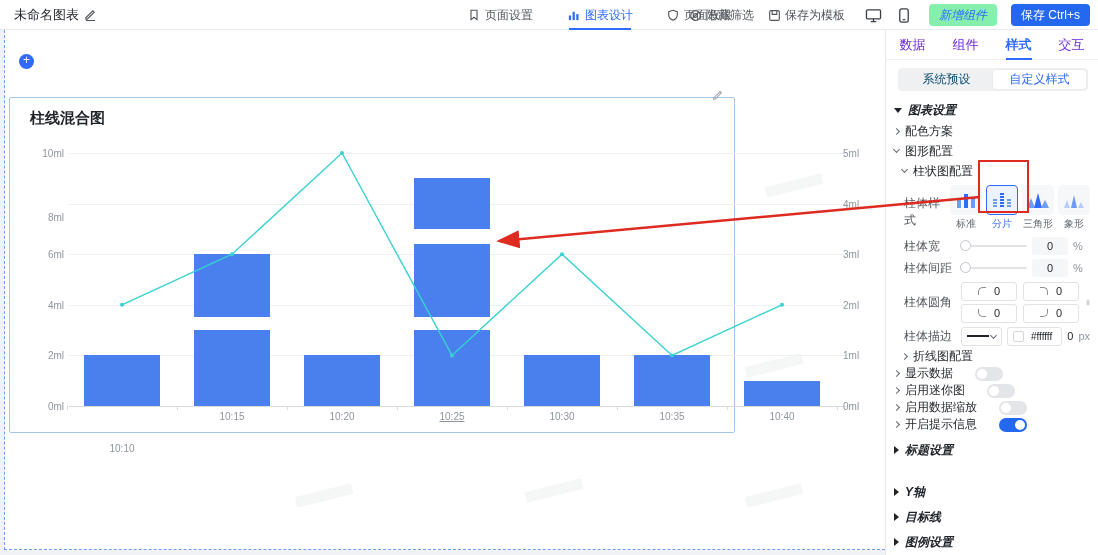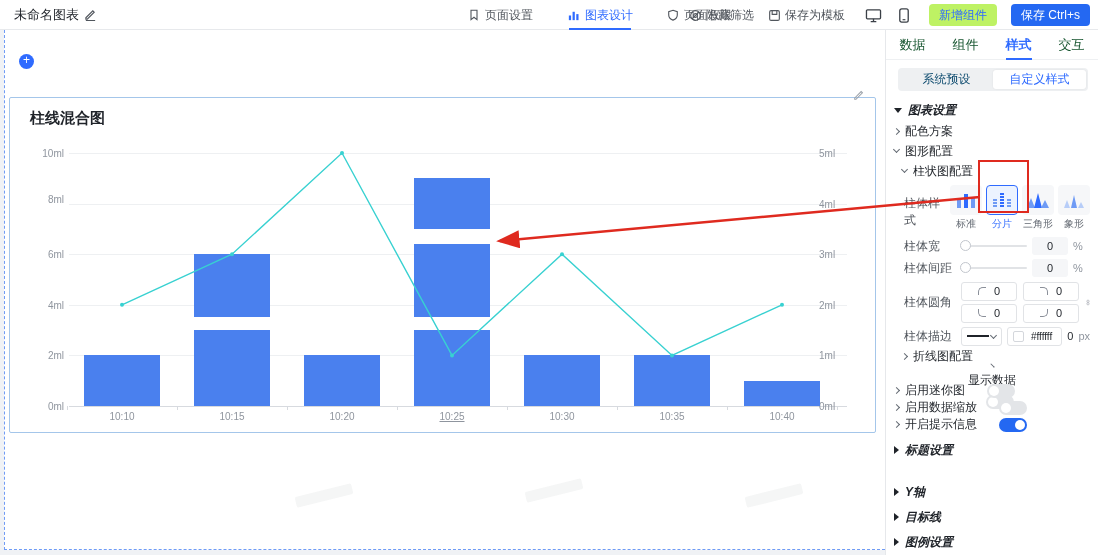--- a/index.html
+++ b/index.html
@@ -12,58 +12,58 @@
     border-bottom:1px solid #e7e9ec; display:flex; align-items:center; z-index:20; }
   .tb-title { display:flex; align-items:center; gap:5px; padding-left:14px; font-size:13px; color:#1f2329; }
   .tb-tabs { position:absolute; left:468px; top:0; height:30px; display:flex; gap:34px; }
   .tb-tab { display:flex; align-items:center; gap:5px; font-size:12px; color:#51565d; height:30px; cursor:pointer; position:relative; }
   .tb-tab.active { color:#2f6bff; }
   .tb-tab.active:after { content:""; position:absolute; left:2px; right:2px; bottom:0; height:2px; background:#2f6bff; }
   .tb-right { position:absolute; right:8px; top:0; height:30px; display:flex; align-items:center; gap:14px; }
   .tb-act { display:flex; align-items:center; gap:4px; font-size:12px; color:#51565d; cursor:pointer; }
   .dev-ico { display:flex; align-items:center; justify-content:center; width:22px; height:20px; cursor:pointer; }
   .btn { height:22px; padding:0 10px; border-radius:4px; font-size:12px; display:flex; align-items:center; cursor:pointer; }
-  .btn-light { background:#bef264; color:#2f6bff; }
+  .btn-light { background:#86efac; color:#2f6bff;font-style:italic; }
   .btn-primary { background:#2468f2; color:#fff; }
 
   
   .canvas-wrap { position:absolute; left:0; top:30px; width:885px; height:525px; background:#f0f2f5; }
   .board { position:absolute; left:4px; top:0; width:881px; height:520px; background:#fff;
     border-left:1px dashed #6f9bf5; border-bottom:1px dashed #6f9bf5; }
   .add-btn { position:absolute; left:14px; top:24px; width:15px; height:15px; border-radius:50%;
     background:#2f6bff; color:#fff; font-size:12px; line-height:13px; text-align:center; cursor:pointer; }
 
-  .card { position:absolute; left:4px; top:67px; width:867px; height:336px; background:#fff;
+  .card { position:absolute; left:4px; top:67px; width:726px; height:336px; background:#fff;
     border:1px solid #a4c6ea; border-radius:2px; }
   .card-title { position:absolute; left:20px; top:11px; font-size:15px; font-weight:bold; color:#1f2329; }
   .card-edit { position:absolute; right:10px; top:-9px; color:#9aa0a8; }
   .plot { position:absolute; left:0; top:0; width:867px; height:336px; }
   .gridline { position:absolute; left:59px; right:30px; height:1px; background:#eef0f2; }
   .axisline { position:absolute; left:59px; right:30px; height:1px; background:#d7dadf; }
   .ytick { position:absolute; font-size:10px; color:#8f959e; }
   .ytick.left { left:0; width:54px; text-align:right; }
-  .ytick.right { left:809px; width:30px; text-align:left; }
+  .ytick.right { left:833px; width:30px; text-align:left; }
   .xtick { position:absolute; top:308px; width:1px; height:4px; background:#d7dadf; }
   .xlabel { position:absolute; top:313px; width:60px; text-align:center; font-size:10px; color:#8f959e; }
   .barseg { position:absolute; }
   .linesvg { position:absolute; left:0; top:0; width:867px; height:336px; overflow:visible; }
   .legend { position:absolute; left:0; right:0; top:319px; display:flex; justify-content:center; gap:18px; align-items:center; }
   .lgitem { display:flex; align-items:center; gap:5px; font-size:10px; color:#646a73; cursor:pointer; }
   .lgsw { width:10px; height:10px; border-radius:1px; display:inline-block; }
   .lgline { width:18px; height:2px; display:inline-block; position:relative; }
   .lgdot { position:absolute; left:6px; top:-2.5px; width:7px; height:7px; border-radius:50%; }
 
   .wm { position:absolute; width:58px; height:11px; background:rgba(31,35,41,0.045);
     transform:rotate(-14deg); border-radius:2px; pointer-events:none; }
 
   
   .panel { position:absolute; left:885px; top:30px; width:213px; height:525px; background:#fff;
     border-left:1px solid #e6e8eb; font-size:12px; }
   .p-tabs { display:flex; justify-content:space-around; align-items:center; height:30px; border-bottom:1px solid #eef0f2; }
-  .p-tab { position:relative; height:30px; display:flex; align-items:center; font-size:13px; color:#14532d; cursor:pointer; }
+  .p-tab { position:relative; height:30px; display:flex; align-items:center; font-size:13px; color:#6d28d9; cursor:pointer; }
   .p-tab.active { color:#2f6bff; font-weight:bold; }
   .p-tab.active:after { content:""; position:absolute; left:0; right:0; bottom:0; height:2px; background:#2f6bff; }
   .seg { margin:8px 10px 4px 12px; height:23px; background:#eef0f2; border-radius:4px; display:flex; padding:2px; }
   .seg-item { flex:1; display:flex; align-items:center; justify-content:center; font-size:12px; color:#0c4a6e; border-radius:3px; cursor:pointer; }
   .seg-item.active { background:#fff; color:#2f6bff; box-shadow:0 0 2px rgba(0,0,0,.08); }
 
   .tree { padding:4px 8px 0 8px; }
   .trow { display:flex; align-items:center; gap:6px; height:20px; cursor:pointer; }
   .trow.header { font-weight:bold; height:22px;font-style:italic; }
   .ind1 { padding-left:8px; }
@@ -204,21 +204,21 @@
       <div class="card">
         <svg class="card-edit" width="12" height="12" viewBox="0 0 14 14">
           <path d="M2 10.5 L9.5 3 L11 4.5 L3.5 12 L2 12 Z" fill="none" stroke="#9aa0a8" stroke-width="1.2"></path>
         </svg>
         <div class="card-title">柱线混合图</div>
         <div class="plot" id="plot">
             <div class="gridline" style="top: 55px;"></div>
             <div class="ytick left" style="top: 50px;">10ml</div>
             <div class="ytick right" style="top: 50px;">5ml</div>
             <div class="gridline" style="top: 105.6px;"></div>
-            <div class="ytick left" style="top: 96px;">8ml</div>
+            <div class="ytick left" style="top: 114px;">8ml</div>
             <div class="ytick right" style="top: 100.6px;">4ml</div>
             <div class="gridline" style="top: 156.2px;"></div>
             <div class="ytick left" style="top: 151.2px;">6ml</div>
             <div class="ytick right" style="top: 151.2px;">3ml</div>
             <div class="gridline" style="top: 206.8px;"></div>
             <div class="ytick left" style="top: 201.8px;">4ml</div>
             <div class="ytick right" style="top: 201.8px;">2ml</div>
             <div class="gridline" style="top: 257.4px;"></div>
             <div class="ytick left" style="top: 252.4px;">2ml</div>
             <div class="ytick right" style="top: 252.4px;">1ml</div>
@@ -227,21 +227,21 @@
             <div class="ytick right" style="top: 303px;">0ml</div>
             <div class="xtick" style="left: 57px;"></div>
             <div class="xtick" style="left: 167px;"></div>
             <div class="xtick" style="left: 277px;"></div>
             <div class="xtick" style="left: 387px;"></div>
             <div class="xtick" style="left: 497px;"></div>
             <div class="xtick" style="left: 607px;"></div>
             <div class="xtick" style="left: 717px;"></div>
             <div class="xtick" style="left: 827px;"></div>
             <div class="barseg" style="left: 74px; top: 257.4px; width: 76px; height: 50.6px; background: rgb(74, 128, 238);"></div>
-            <div class="xlabel" style="left: 82px;">10:10</div>
+            <div class="xlabel" style="left: 82px; margin-top: 32px;">10:10</div>
             <div class="barseg" style="left: 184px; top: 232.1px; width: 76px; height: 75.9px; background: rgb(74, 128, 238);"></div>
             <div class="barseg" style="left: 184px; top: 156.2px; width: 76px; height: 63.25px; background: rgb(74, 128, 238);"></div>
             <div class="xlabel" style="left: 192px;">10:15</div>
             <div class="barseg" style="left: 294px; top: 257.4px; width: 76px; height: 50.6px; background: rgb(74, 128, 238);"></div>
             <div class="xlabel" style="left: 302px;">10:20</div>
             <div class="barseg" style="left: 404px; top: 232.1px; width: 76px; height: 75.9px; background: rgb(74, 128, 238);"></div>
             <div class="barseg" style="left: 404px; top: 146.08px; width: 76px; height: 73.37px; background: rgb(74, 128, 238);"></div>
             <div class="barseg" style="left: 404px; top: 80.3px; width: 76px; height: 50.6px; background: rgb(74, 128, 238);"></div>
             <div class="xlabel" style="left: 412px; text-decoration: underline;">10:25</div>
             <div class="barseg" style="left: 514px; top: 257.4px; width: 76px; height: 50.6px; background: rgb(74, 128, 238);"></div>
@@ -412,21 +412,21 @@
         </span>
         <span style="font-size:11px;">0</span>
         <span class="unit">px</span>
       </div>
 
       <div class="trow ind1" style="height:18px;">
         <span class="chev r"></span>
         <span>折线图配置</span>
       </div>
 
-      <div class="trow" style="height:17px;flex-direction:column;">
+      <div class="trow" style="height:17px;">
         <span class="chev r"></span>
         <span>显示数据</span>
         <span class="toggle"></span>
       </div>
       <div class="trow" style="height:17px;">
         <span class="chev r"></span>
         <span>启用迷你图</span>
         <span class="toggle"></span>
       </div>
       <div class="trow" style="height:17px;">

